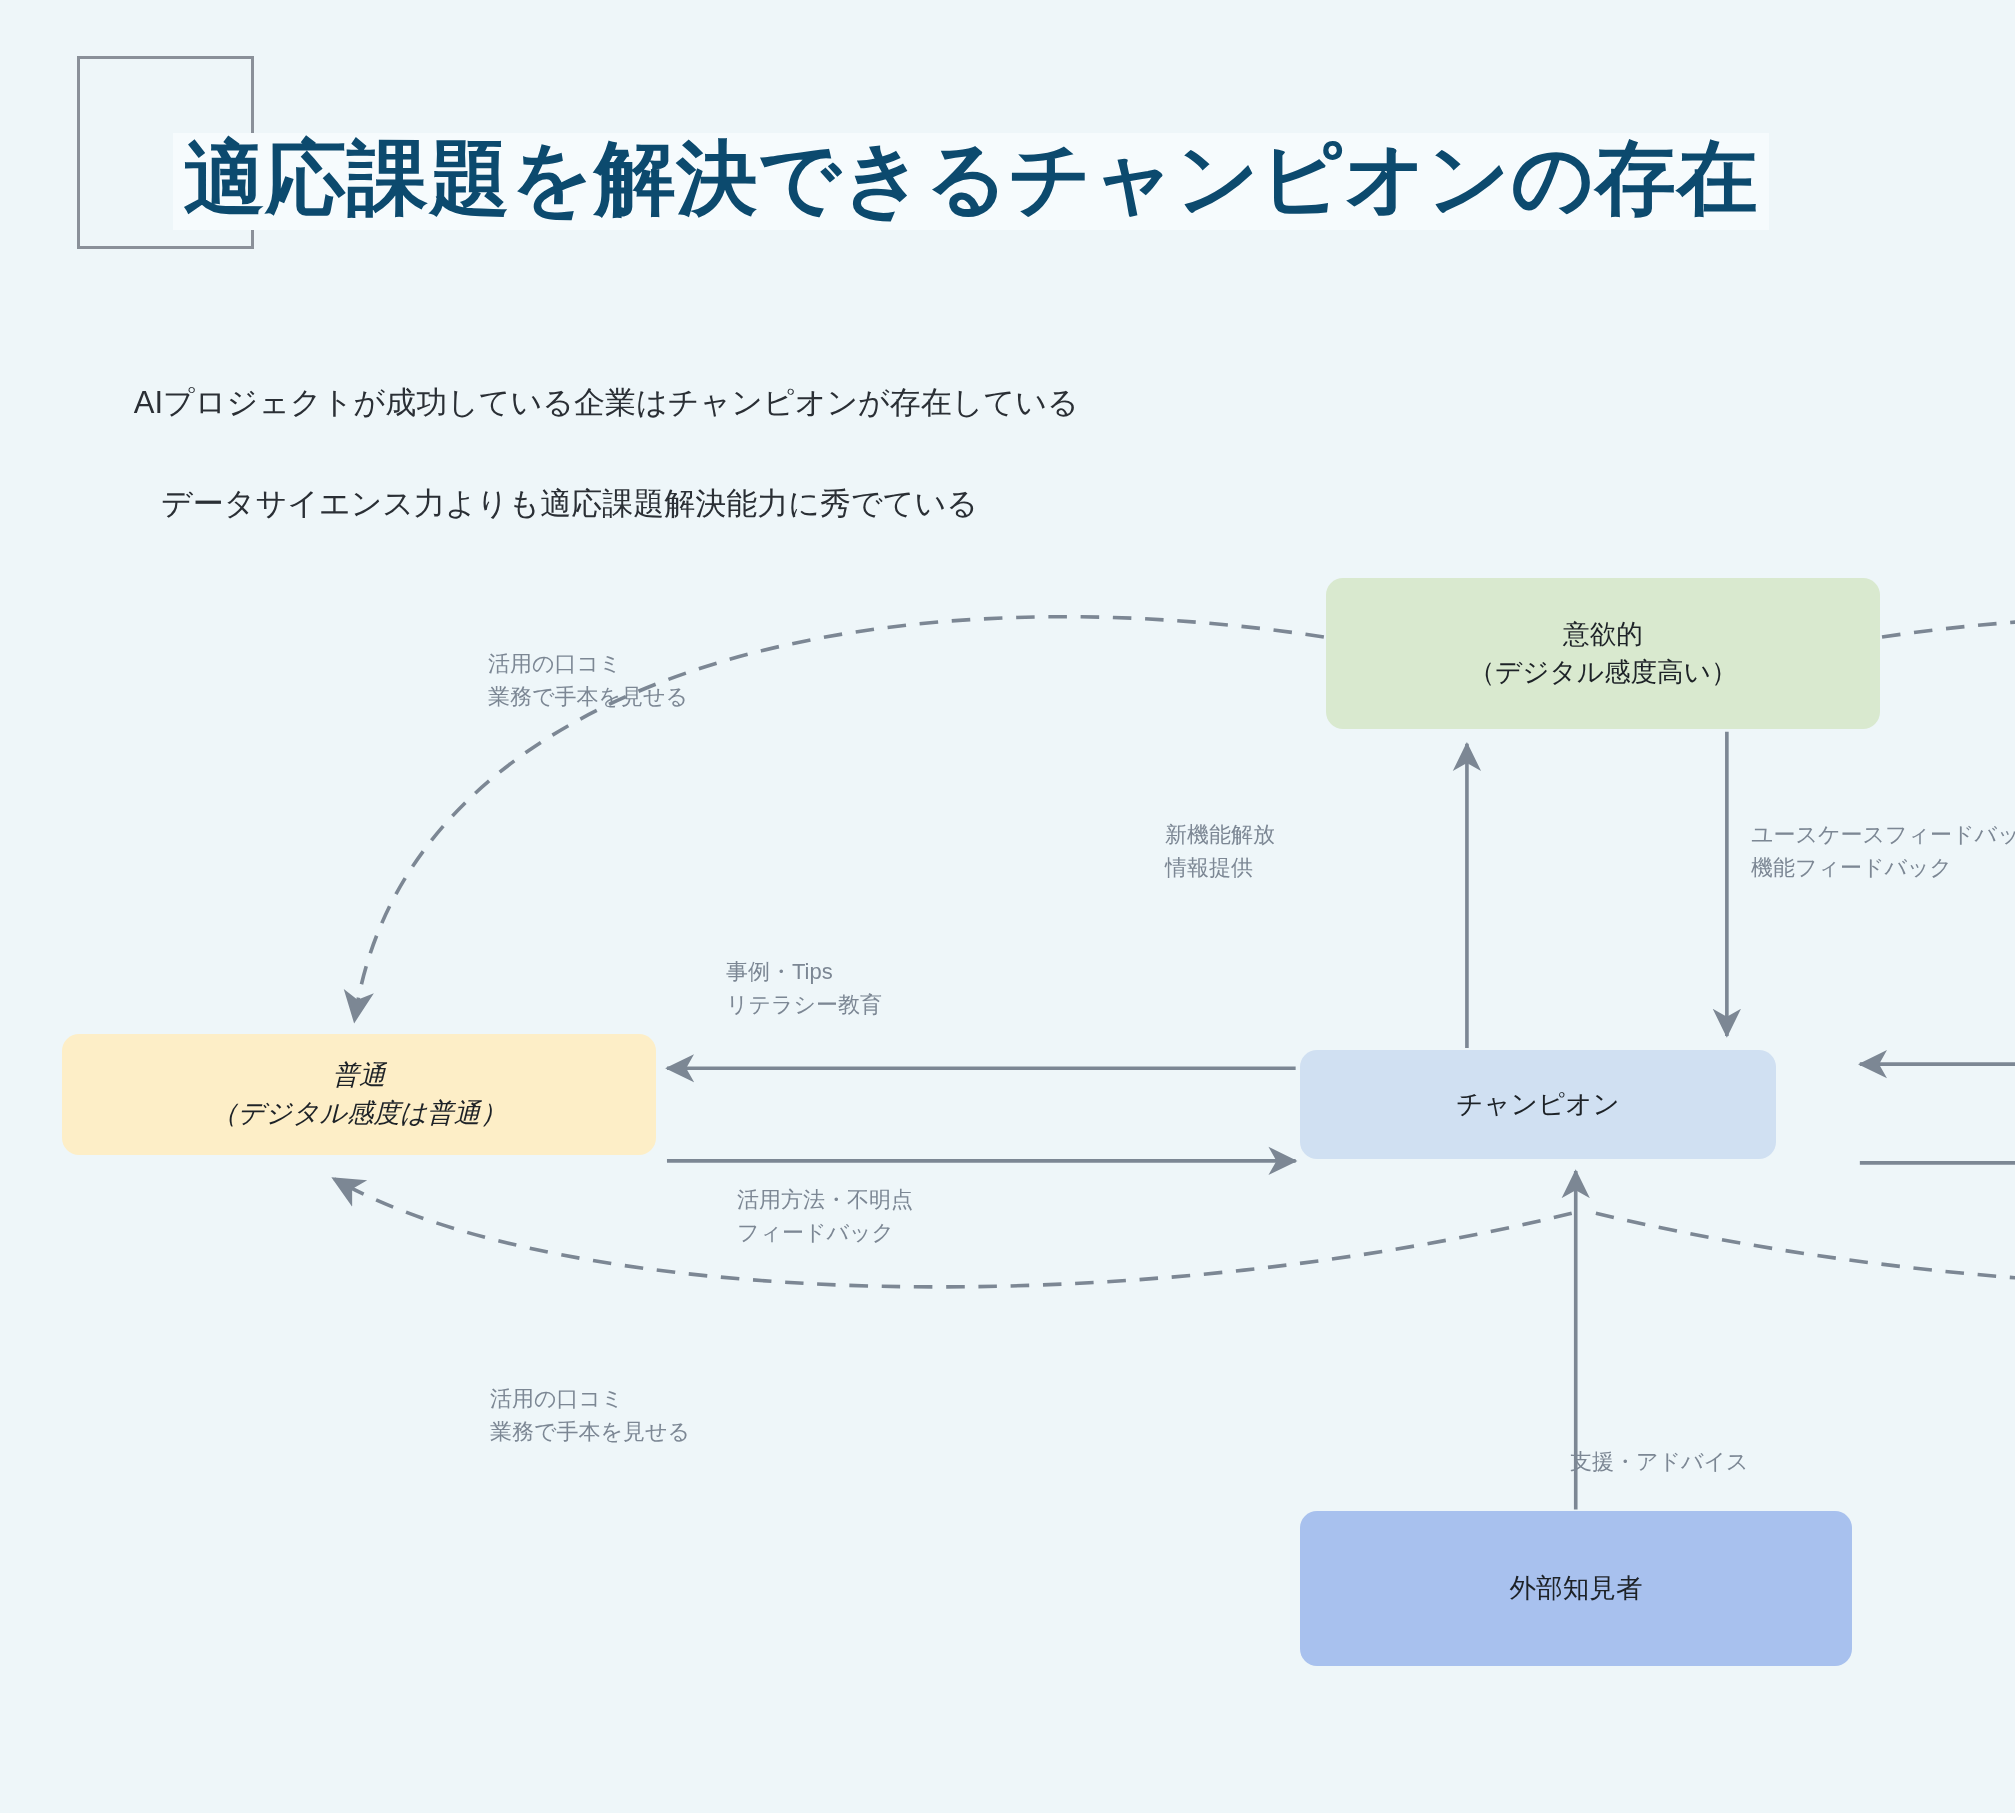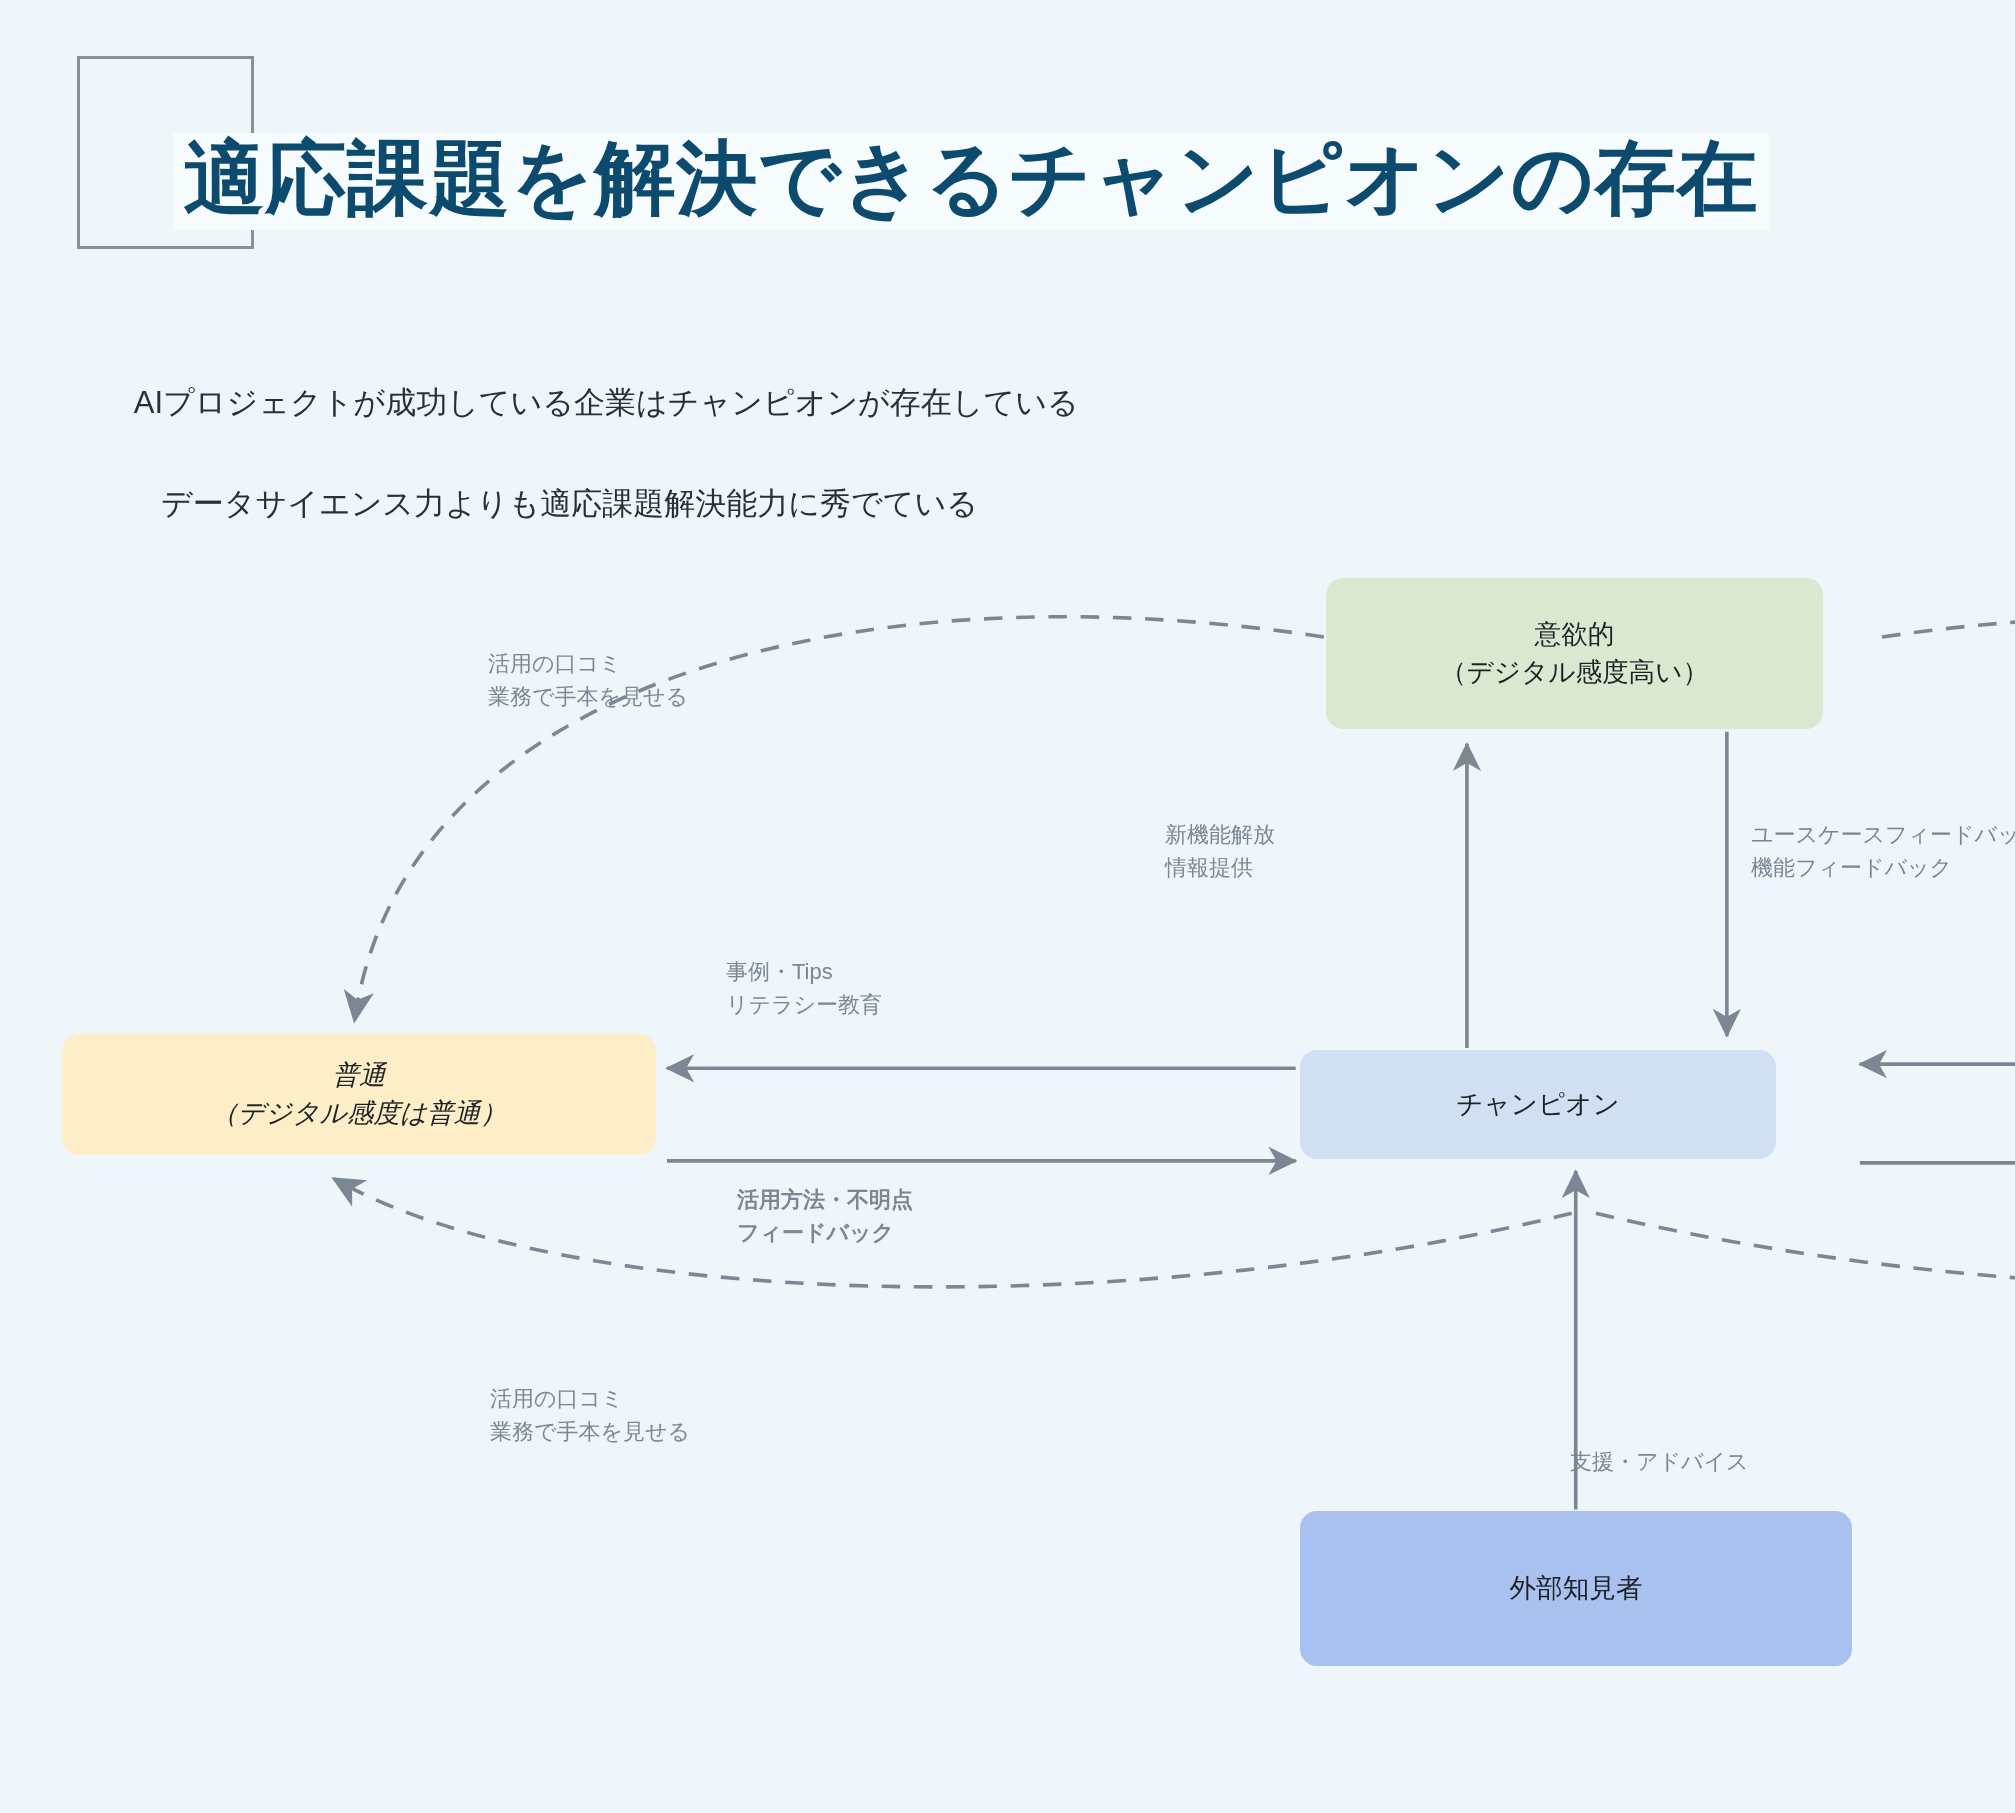--- a/index.html
+++ b/index.html
@@ -69,21 +69,21 @@
     align-items: center;
     justify-content: center;
     text-align: center;
     color: #1d2227;
     font-size: 26.6px;
     line-height: 1.42;
     white-space: pre-line;
     box-sizing: border-box;
     padding: 4px 9.7px;
   }
-  #node-motivated { left: 1326px; top: 578px; width: 497px; height: 151px; background: #d9e9cf; }
+  #node-motivated { left: 1326px; top: 578px; width: 554px; height: 151px; background: #d9e9cf; }
   #node-normal    { left: 62px;  top: 1034px; width: 594px; height: 121px; background: #fdeec7; font-style: italic; }
   #node-champion  { left: 1300px; top: 1050px; width: 476px; height: 109px; background: #d0e0f2; }
   #node-external  { left: 1300px; top: 1511px; width: 552px; height: 155px; background: #a8c1ee; }
 
   .edge-label {
     position: absolute;
     color: #7c8794;
     font-size: 22px;
     line-height: 1.52;
     white-space: pre-line;
@@ -149,21 +149,21 @@
 
     <div class="edge-label" style="left:1165px; top:818px;">新機能解放
 情報提供</div>
 
     <div class="edge-label" style="left:1751px; top:818px;">ユースケースフィードバック
 機能フィードバック</div>
 
     <div class="edge-label" style="left:726px; top:955px;">事例・Tips
 リテラシー教育</div>
 
-    <div class="edge-label" style="left:737px; top:1183px;font-weight:bold;">活用方法・不明点
+    <div class="edge-label" style="left:737px; top:1183px;">活用方法・不明点
 フィードバック</div>
 
     <div class="edge-label" style="left:490px; top:1382px;">活用の口コミ
 業務で手本を見せる</div>
 
     <div class="edge-label" style="left:1570px; top:1445px;">支援・アドバイス</div>
 
   </div>
 
 </div>

